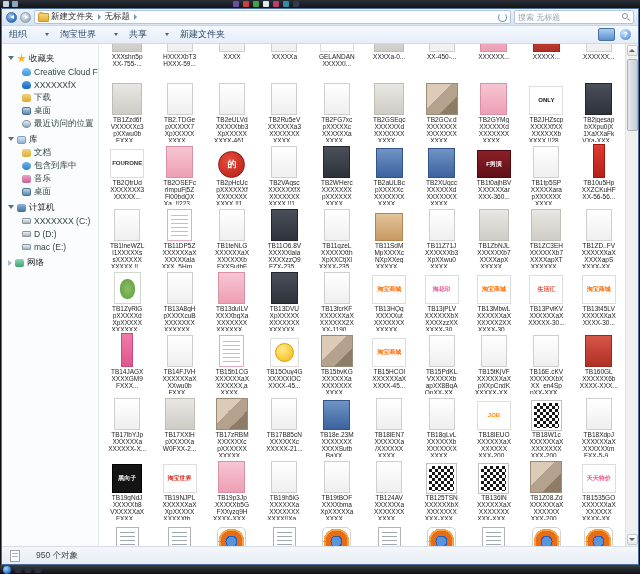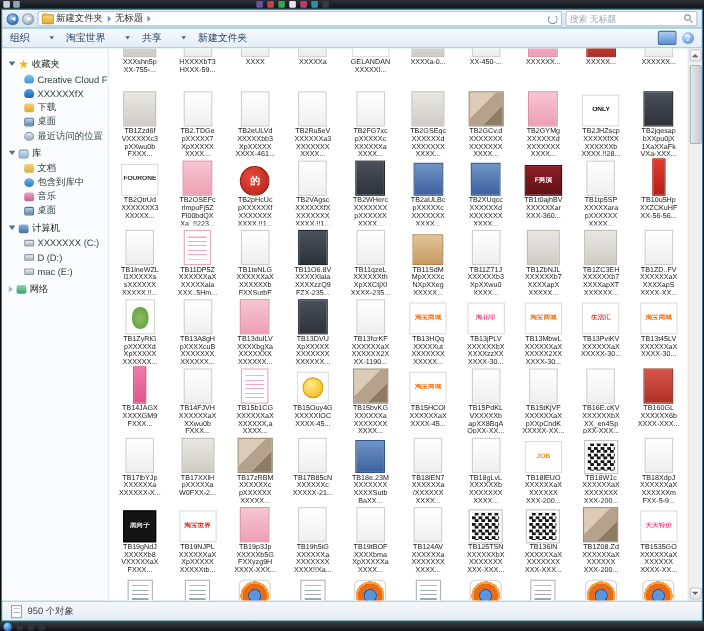--- a/index.html
+++ b/index.html
@@ -108,21 +108,21 @@
 
   
   .scrollbar{width:13px;flex:none;background:#f0f0f0;border-left:1px solid #e2e2e2;display:flex;flex-direction:column;align-items:center;padding:1px 0;gap:1px;box-sizing:border-box}
   .sb-btn{width:11px;height:11px;background:linear-gradient(#fefefe,#e6e6e6);border:1px solid #c6c6c6;border-radius:2px;display:flex;align-items:center;justify-content:center;box-sizing:border-box}
   .tri-up{width:0;height:0;border-bottom:3px solid #5c6670;border-left:3px solid transparent;border-right:3px solid transparent}
   .tri-down{width:0;height:0;border-top:3px solid #5c6670;border-left:3px solid transparent;border-right:3px solid transparent}
   .sb-track{flex:1;width:11px;position:relative}
   .sb-thumb{position:absolute;top:2px;left:0;width:11px;height:72px;background:linear-gradient(90deg,#e4e8ec,#c6ccd3);border:1px solid #a8b0ba;border-radius:2px;box-sizing:border-box}
 
   
-  .statusbar{height:17px;flex:none;border-top:1px solid #d6dde6;background:linear-gradient(#f4f7fb,#e7edf5);display:flex;align-items:center;padding:0 8px;font-size:8.5px;color:#444;gap:5px}
+  .statusbar{height:17px;flex:none;border-top:1px solid #d6dde6;background:linear-gradient(#f4f7fb,#e7edf5);display:flex;align-items:center;padding:0 8px;font-size:8.5px;color:#444;gap:16px}
   .status-icon{width:10px;height:12px;background:#fff;border:1px solid #9aa4ad;position:relative;box-sizing:border-box}
   .status-icon::after{content:"";position:absolute;left:1px;right:1px;top:2px;bottom:2px;background:repeating-linear-gradient(#aeb6bd 0 1px,transparent 1px 3px)}
 
   
   .taskbar{position:absolute;left:0;right:0;bottom:0;height:9px;background:linear-gradient(#3a3f46,#0d0e11);display:flex;align-items:center;padding:0 3px;gap:4px}
   .start-orb{width:8px;height:8px;border-radius:50%;background:radial-gradient(circle at 35% 30%,#a8d8ff,#2f7fd0 60%,#0f4484);flex:none}
   .tb-app{width:6px;height:6px;border-radius:1px;background:#2b313a;flex:none}
 </style>
 </head>
 <body>

